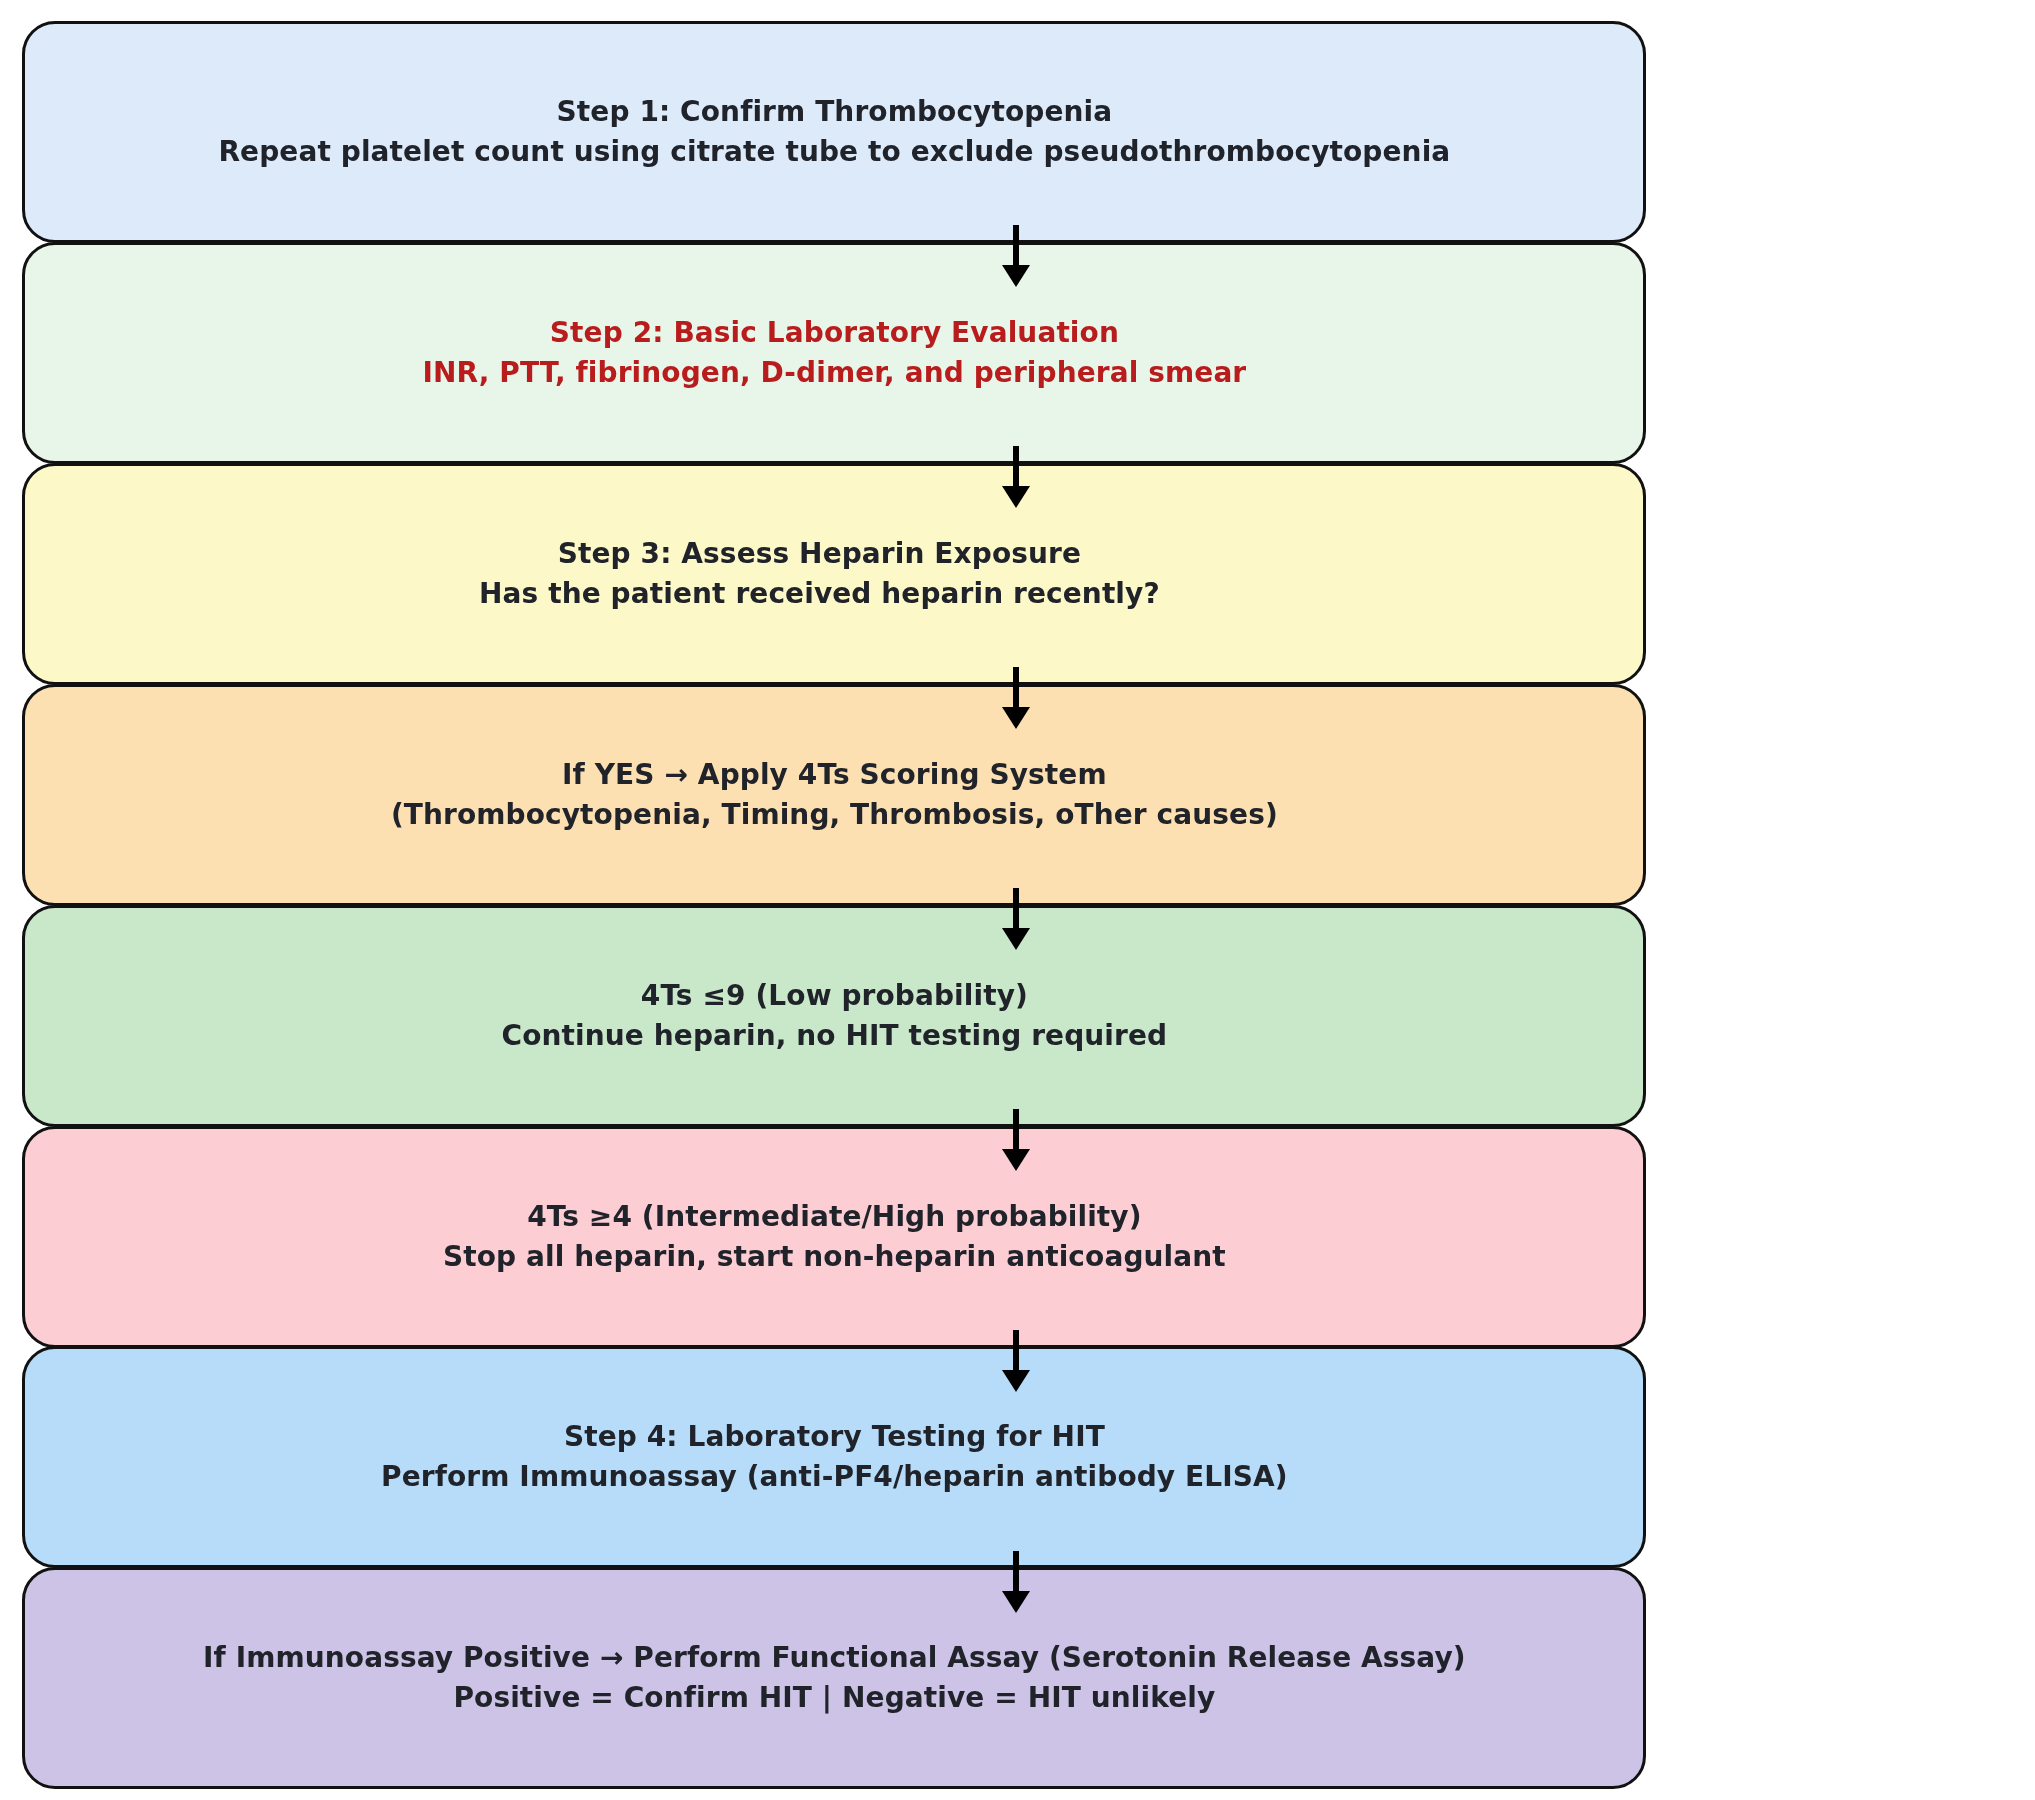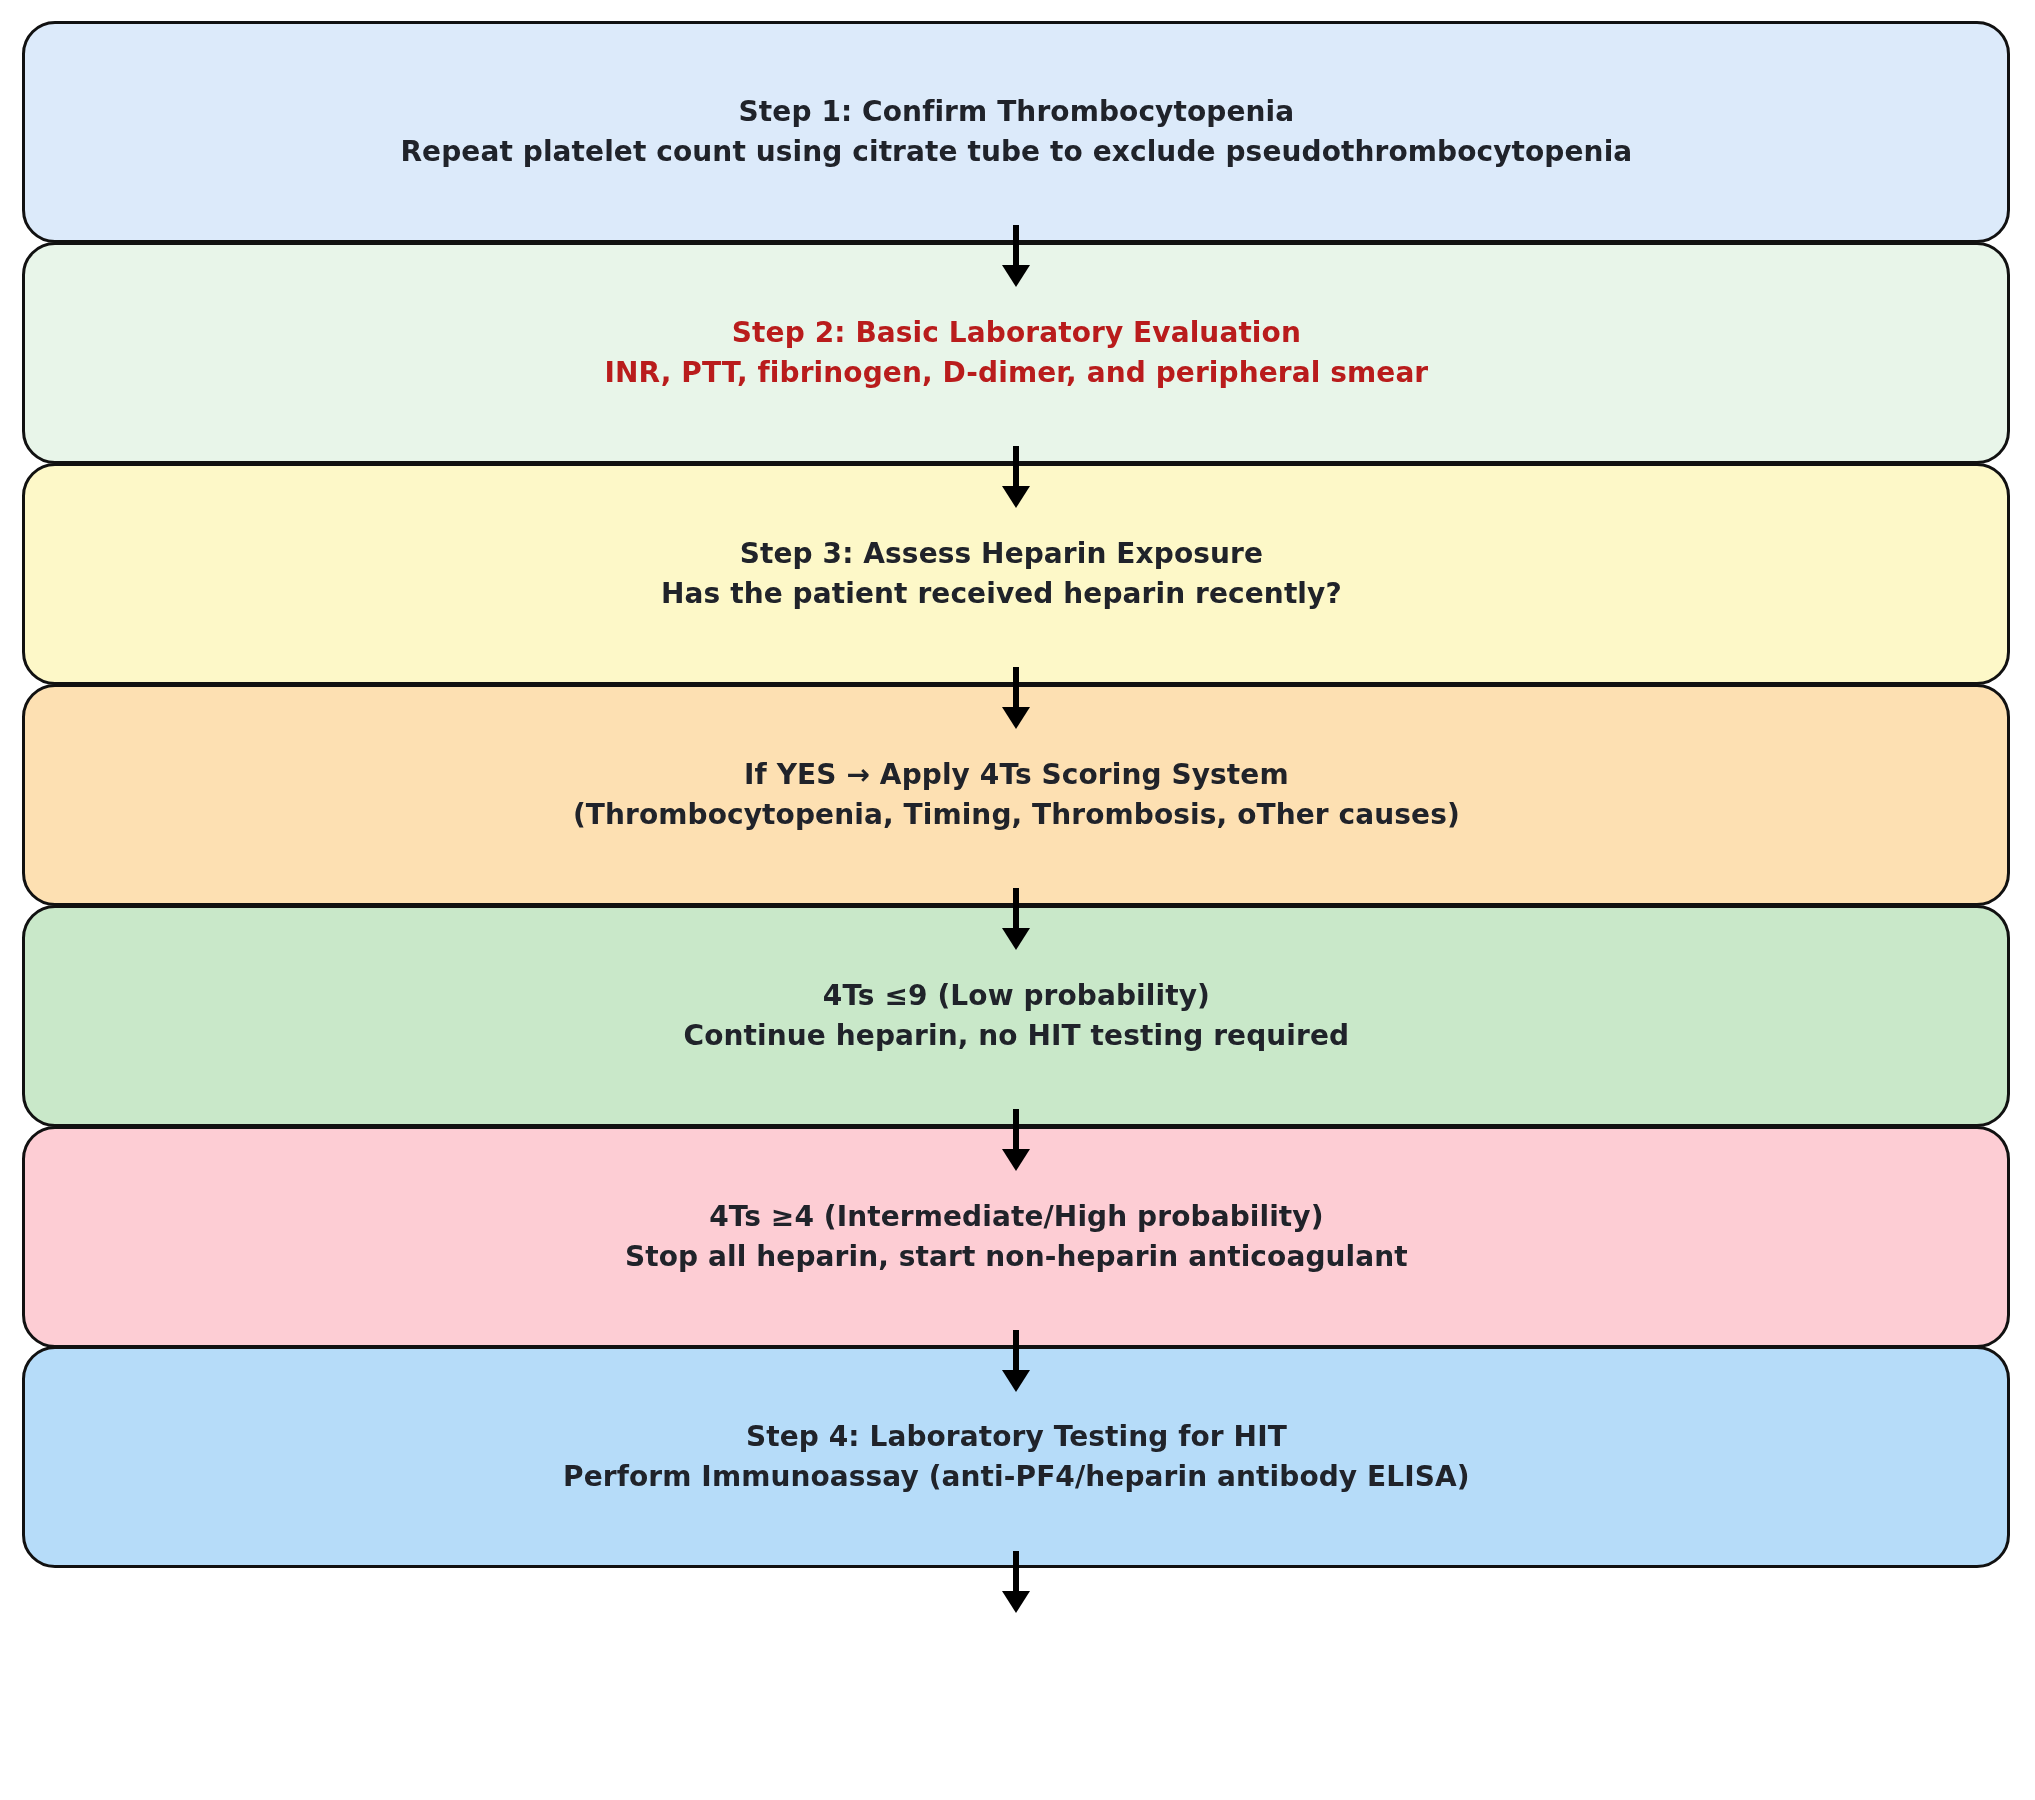--- a/index.html
+++ b/index.html
@@ -18,21 +18,21 @@
   #flowchart {
     position: relative;
     width: 2035px;
     height: 1800px;
     background: #ffffff;
   }
 
   .node {
     position: absolute;
     left: 22.4px;
-    width: 1988px;
+    width: 1624px;
     box-sizing: border-box;
     border: 3.2px solid #111111;
     border-radius: 33px;
     display: flex;
     align-items: center;
     justify-content: center;
     text-align: center;
     color: #20232a;
     font-weight: bold;
     font-size: 28px;
@@ -120,20 +120,24 @@
   <div class="node n6" style="background: rgb(253, 205, 212); border-color: rgb(17, 17, 17); color: rgb(32, 35, 42);">
     <span class="node-text">4Ts ≥4 (Intermediate/High probability)
 Stop all heparin, start non-heparin anticoagulant</span>
   </div>
 
   <div class="node n7" style="background: rgb(182, 220, 249); border-color: rgb(17, 17, 17); color: rgb(32, 35, 42); align-items: center;">
     <span class="node-text">Step 4: Laboratory Testing for HIT
 Perform Immunoassay (anti-PF4/heparin antibody ELISA)</span>
   </div>
 
+  <div class="node n8" style="background: rgb(205, 195, 230); border-color: rgb(17, 17, 17); color: rgb(32, 35, 42);">
+    <span class="node-text">If Immunoassay Positive → Perform Functional Assay (Serotonin Release Assay)
+Positive = Confirm HIT | Negative = HIT unlikely</span>
+  </div>
 
   <div class="arrow a1">
       <span class="shaft" style="height: 42px; background: rgb(0, 0, 0);"></span>
       <span class="head" style="top: 40px; border-top-color: rgb(0, 0, 0);"></span>
     </div>
   <div class="arrow a2">
       <span class="shaft" style="height: 42px; background: rgb(0, 0, 0);"></span>
       <span class="head" style="top: 40px; border-top-color: rgb(0, 0, 0);"></span>
     </div>
   <div class="arrow a3">

